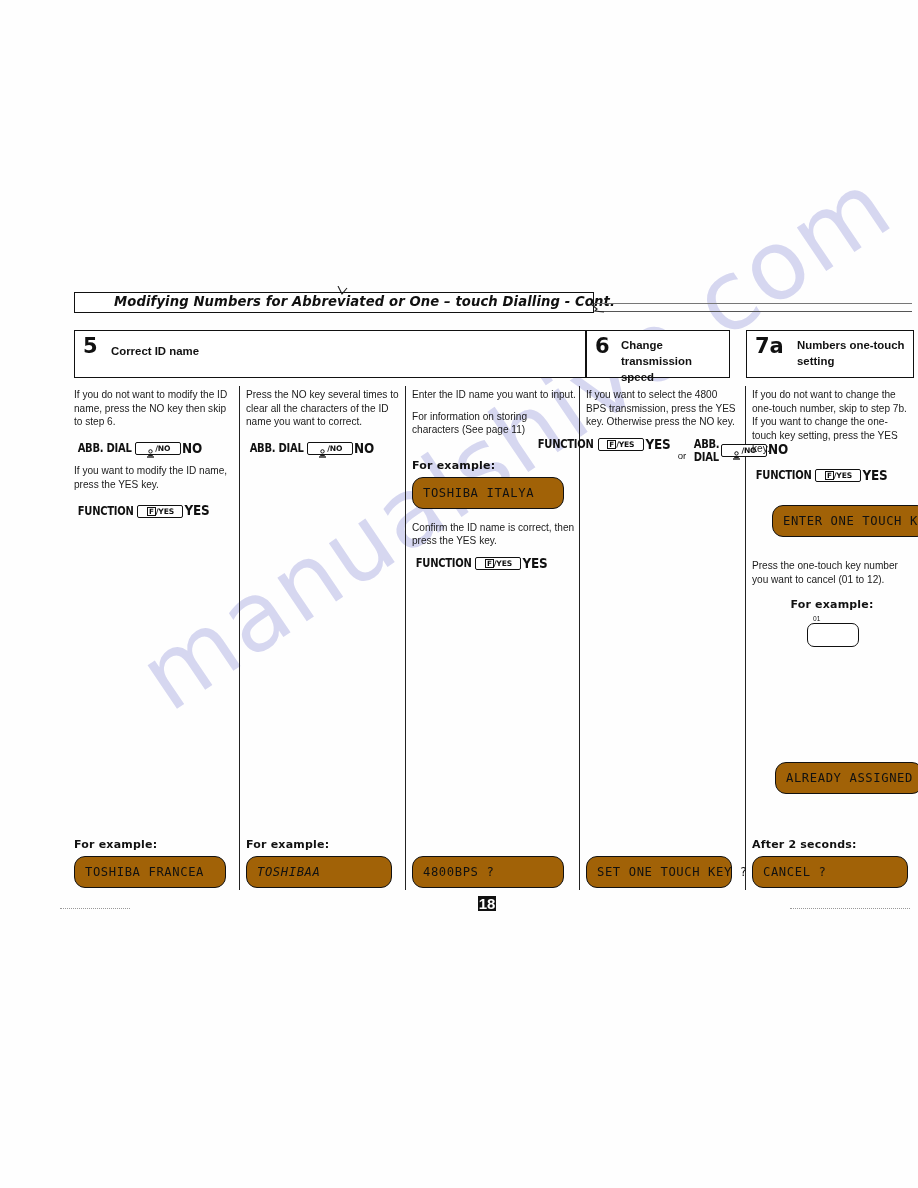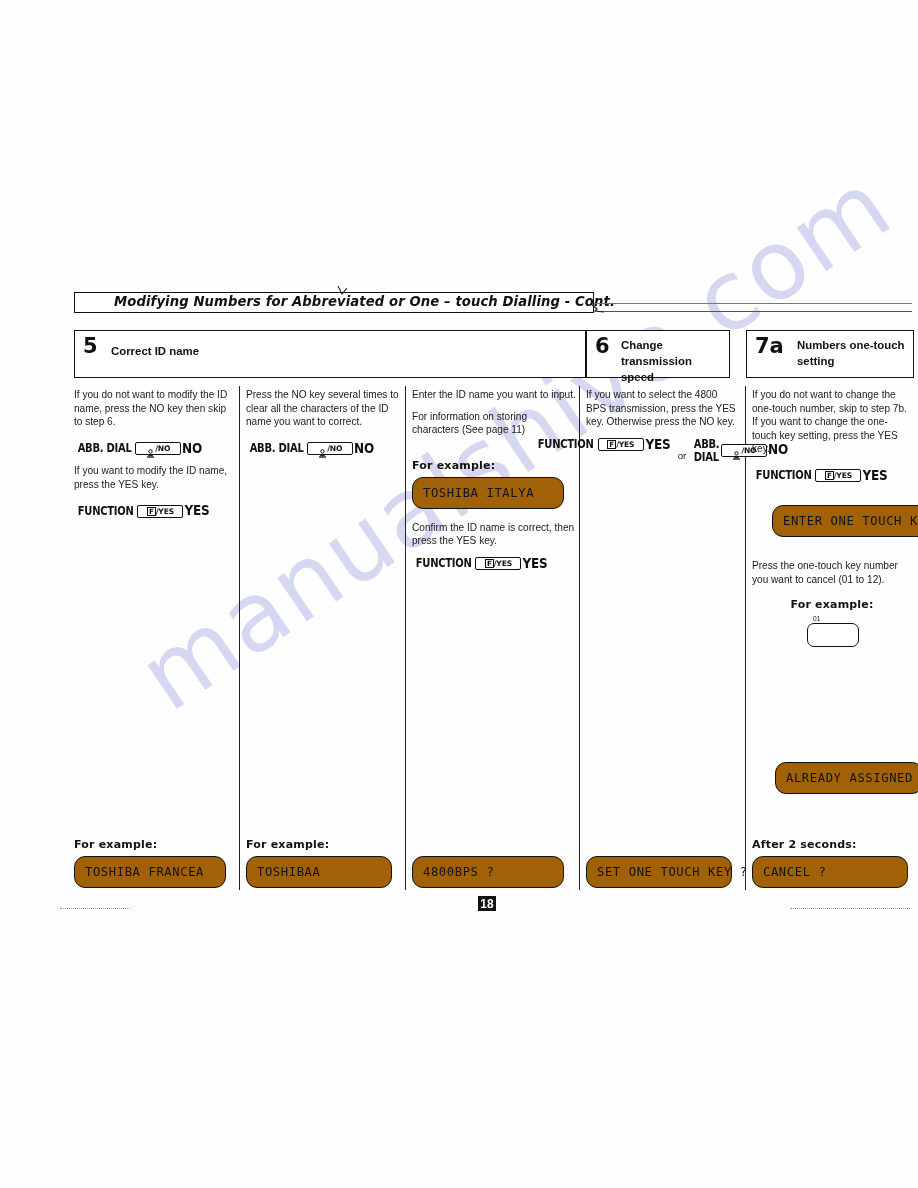--- a/index.html
+++ b/index.html
@@ -165,21 +165,21 @@
     width:50px;height:22px;border:1.5px solid #111;border-radius:7px;background:#fff;
   }
 
   
   .bottom-slot{position:absolute;bottom:0;left:0;width:100%;}
 
   
   #pagenum{
     position:absolute;left:478px;top:896px;
     width:18px;height:15px;background:#111;color:#fff;
-    font-size:12px;font-weight:bold;
+    font-size:15px;font-weight:bold;
     display:flex;align-items:center;justify-content:center;
     font-family:"Liberation Sans", sans-serif;
   }
   #foot-rule{position:absolute;left:60px;top:908px;width:70px;border-top:1px dotted #999;}
   #foot-rule2{position:absolute;left:790px;top:908px;width:120px;border-top:1px dotted #999;}
 </style>
 </head>
 <body>
 
 <div id="watermark">manualshive.com</div>
@@ -271,21 +271,21 @@
               <path d="M2.2 6.6 L6.8 6.6" stroke="#111" stroke-width="1"></path>
             </svg>
         </span>
         <span class="kt">/NO</span>
       </div>
       <div class="key-word">NO</div>
     </div>
 
     <div class="bottom-slot">
       <div class="forex">For example:</div>
-      <div class="lcd" style="width:146px;">
+      <div class="lcd" style="width:146px;font-style:italic;">
         <span>TOSHIBAA</span>
       </div>
     </div>
   </div>
 
   <div class="col" id="c3">
     <div class="body-text">Enter the ID name you want to input.</div>
     <div class="gap-sm"></div>
     <div class="body-text">For information on storing characters (See page 11)</div>
     <div class="gap-lg"></div>

